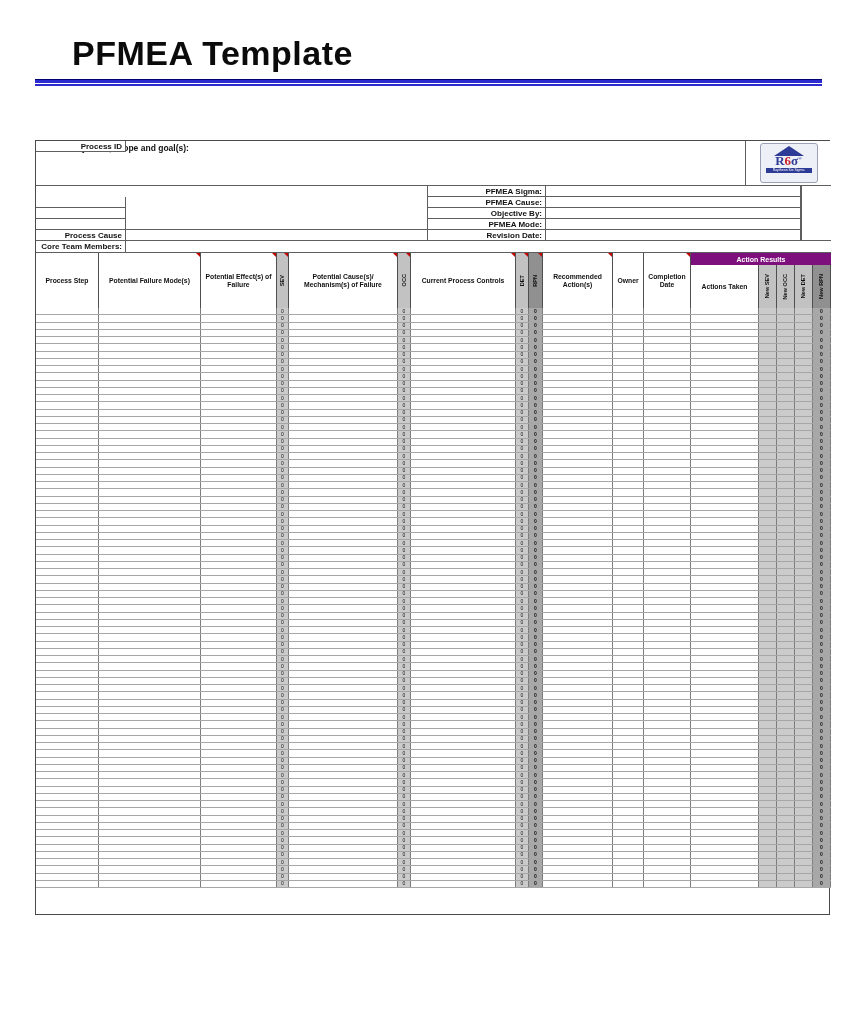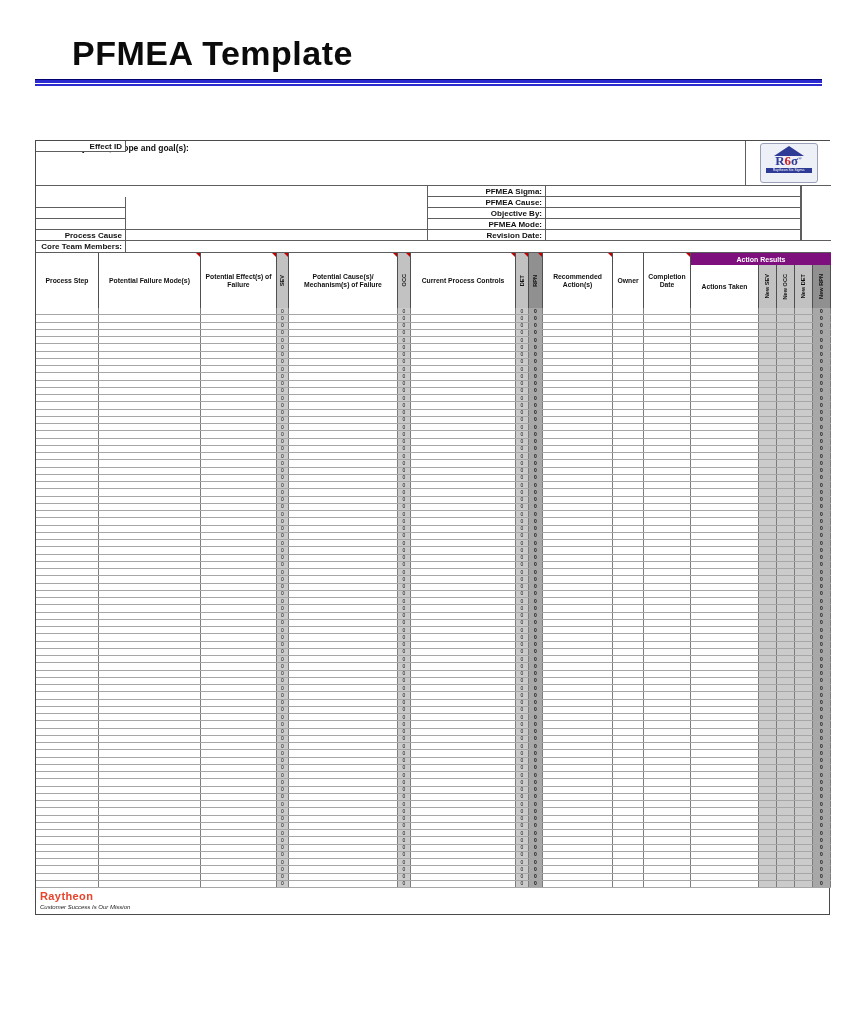--- a/index.html
+++ b/index.html
@@ -93,21 +93,21 @@
   </div>
 
   <div class="cell logo-cell">
     <div class="logo-box">
       <div class="roof"></div>
       <div class="r6s"><span>R</span><span class="l6">6</span><span class="lsg">σ</span><span class="lreg">®</span></div>
       <div class="lban">Raytheon Six Sigma</div>
     </div>
   </div>
 
-  <div class="cell flabel f-pid">Effect ID</div>
+  <div class="cell flabel f-pid">Process ID</div>
   <div class="cell f-e1"></div>
   <div class="cell f-e2"></div>
   <div class="cell f-e3"></div>
   <div class="cell flabel f-plead">Process Cause</div>
   <div class="cell flabel f-core">Core Team Members:</div>
   <div class="cell f-vpid"></div>
   <div class="cell f-vplead"></div>
   <div class="cell f-vcore"></div>
 
   <div class="cell flabel fr-l t0">PFMEA Sigma:</div>
@@ -1702,17 +1702,13 @@
         <div class="bcell" style="left: 577px; width: 31px;"></div>
         <div class="bcell" style="left: 608px; width: 47px;"></div>
         <div class="bcell" style="left: 655px; width: 68px;"></div>
         <div class="bcell" style="left: 723px; width: 18px; background: rgb(203, 203, 203);"></div>
         <div class="bcell" style="left: 741px; width: 18px; background: rgb(203, 203, 203);"></div>
         <div class="bcell" style="left: 759px; width: 18px; background: rgb(203, 203, 203);"></div>
         <div class="bcell bz" style="left: 777px; width: 18px; background: rgb(168, 168, 168);">0</div>
       </div>
     </div>
 
-  <div class="footer">
-    <div class="brand">Raytheon</div>
-    <div class="slogan">Customer Success Is Our Mission</div>
-  </div>
 </div>
 
 </body></html>

